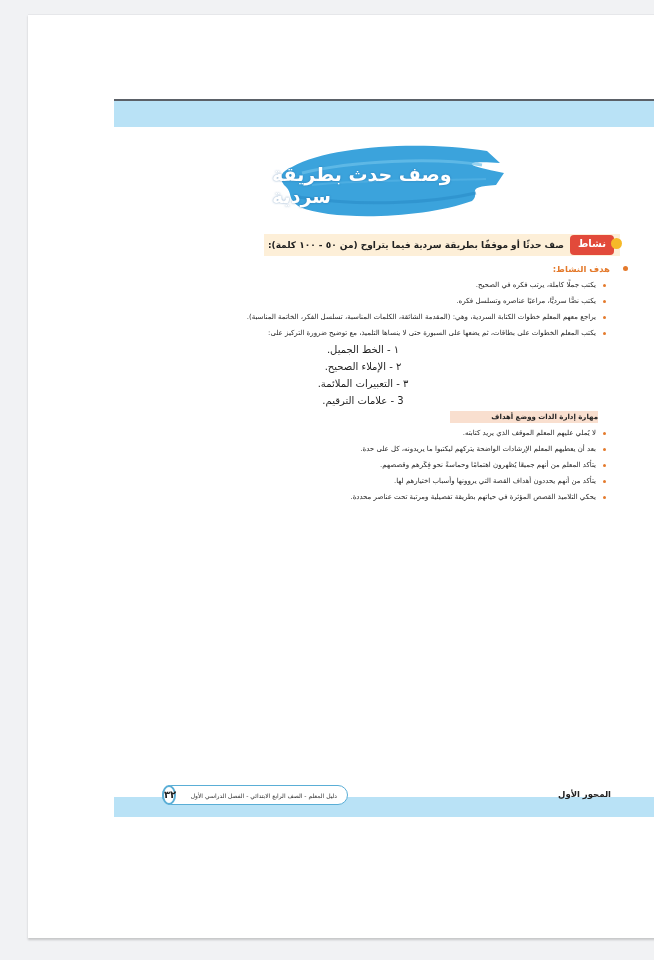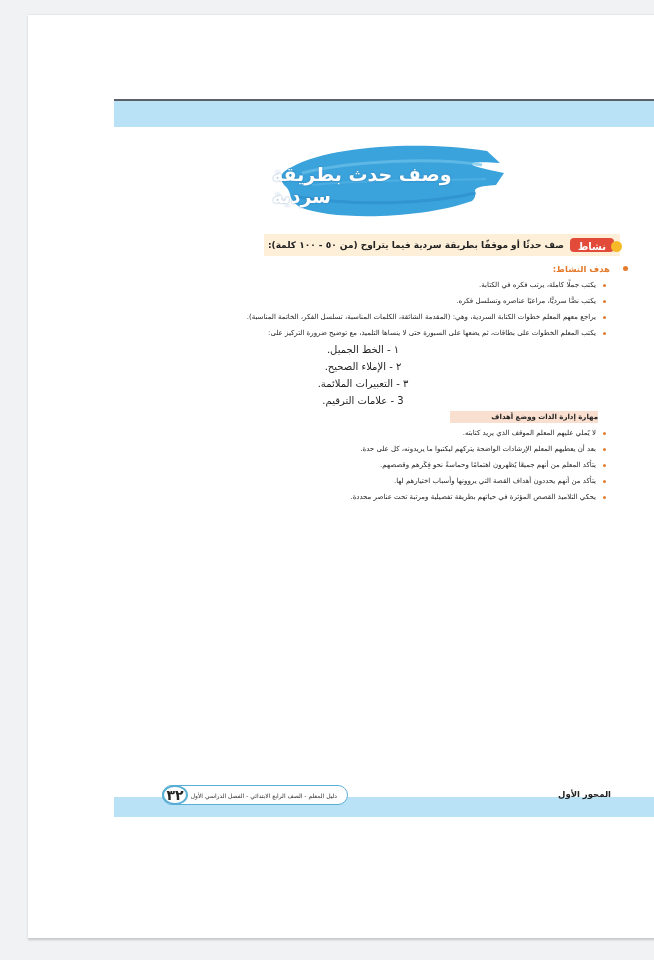--- a/index.html
+++ b/index.html
@@ -50,21 +50,21 @@
     display: flex; align-items: center;
   }
   .activity-badge {
     position: relative;
     margin-right: 6px;
     background: #e24a3a;
     color: #ffffff;
     font-size: 10px; font-weight: bold;
     padding: 2px 8px 2px 8px;
     border-radius: 4px;
-    height: 14px; line-height: 14px;
+    height: 20px; line-height: 14px;
   }
   .activity-badge .dot {
     position: absolute;
     right: -8px; top: 3px;
     width: 11px; height: 11px;
     border-radius: 50%;
     background: #f6b928;
   }
   .activity-text {
     margin-right: 6px;
@@ -139,26 +139,26 @@
     background: #ffffff;
     direction: rtl;
     display: flex; align-items: center;
   }
   .footer-pill .guide {
     font-size: 6px; color: #333; margin-right: 10px; white-space: nowrap;
   }
   .page-num {
     position: absolute;
     left: 134px; top: 770px;
-    width: 26px; height: 20px;
+    width: 14px; height: 20px;
     border-radius: 50%;
     border: 2px solid #5aaed6;
     background: #ffffff;
     text-align: center;
-    font-size: 14px; font-weight: bold; line-height: 16px; color: #222;
+    font-size: 10px; font-weight: bold; line-height: 16px; color: #222;
   }
 </style>
 </head>
 <body>
 
 <div class="page">
 
   <div class="top-band"></div>
 
   <div class="title-wrap">
@@ -178,21 +178,21 @@
     </div>
     <div class="activity-text">صف حدثًا أو موقفًا بطريقة سردية فيما يتراوح (من ٥٠ - ١٠٠ كلمة):</div>
   </div>
 
   <div class="content">
 
     <div class="section-head">
       <span class="bullet"></span>
       <span>هدف النشاط:</span>
     </div>
-    <div class="item"><span class="dash"></span><span>يكتب جملًا كاملة، يرتب فكره في الكتابة.</span></div>
+    <div class="item"><span class="dash"></span><span>يكتب جملًا كاملة، يرتب فكره في الصحيح.</span></div>
     <div class="item"><span class="dash"></span><span>يكتب نصًّا سرديًّا، مراعيًا عناصره وتسلسل فكره.</span></div>
 
     <div class="item"><span class="dash"></span><span>يراجع معهم المعلم خطوات الكتابة السردية، وهي: (المقدمة الشائقة، الكلمات المناسبة، تسلسل الفكر، الخاتمة المناسبة).</span></div>
     <div class="item"><span class="dash"></span><span>يكتب المعلم الخطوات على بطاقات، ثم يضعها على السبورة حتى لا ينساها التلميذ، مع توضيح ضرورة التركيز على:</span></div>
 
     <div class="num-item">١ - الخط الجميل.</div>
     <div class="num-item">٢ - الإملاء الصحيح.</div>
     <div class="num-item">٣ - التعبيرات الملائمة.</div>
     <div class="num-item">3 - علامات الترقيم.</div>
 

